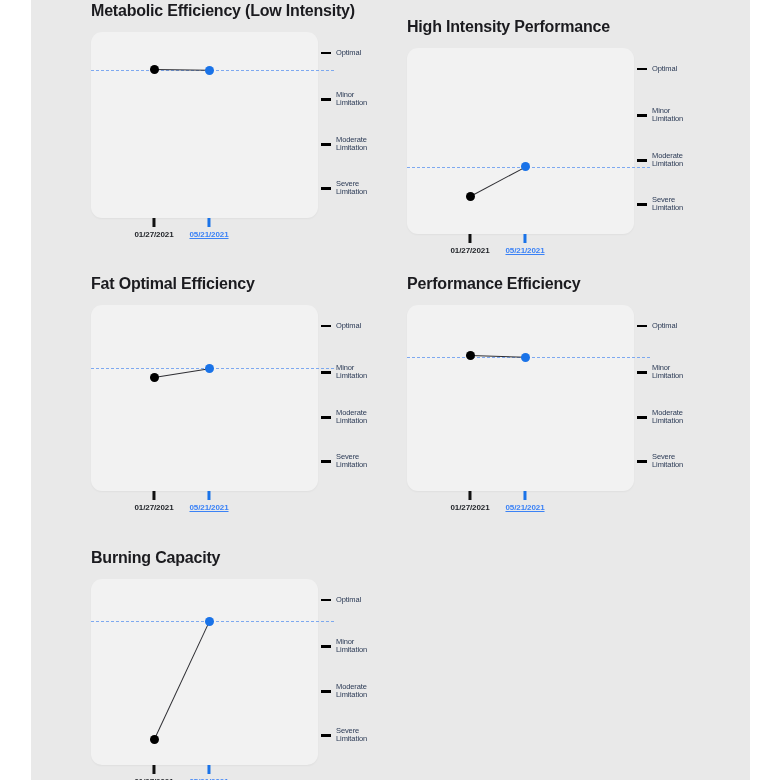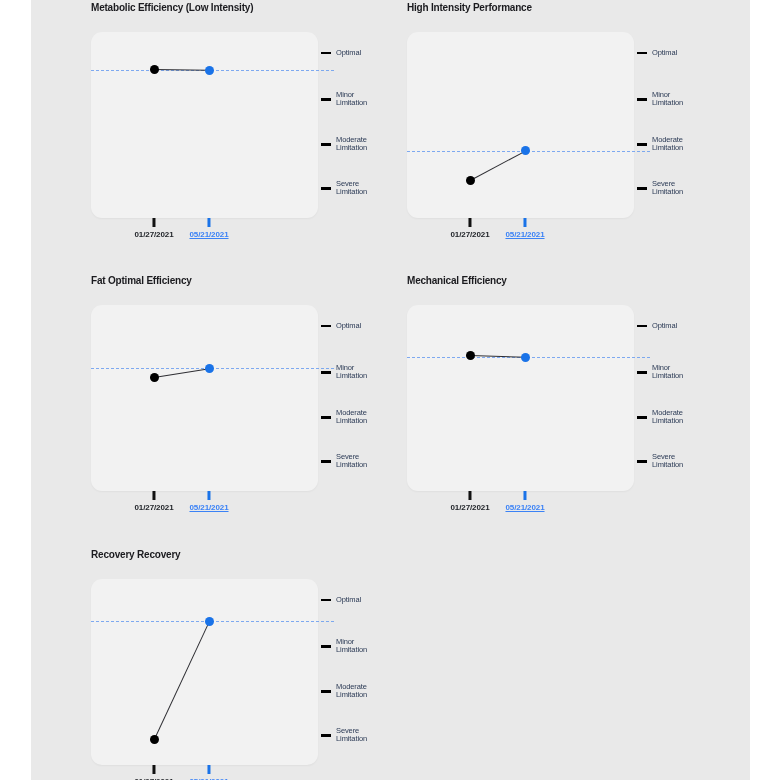--- a/index.html
+++ b/index.html
@@ -37,21 +37,21 @@
   }
   .panel {
     position: absolute;
     width: 318px;
     height: 274px;
   }
   .panel-title {
     position: absolute;
     left: 6px;
     top: 0px;
-    font-size: 10px;
+    font-size: 16px;
     font-weight: bold;
     color: #1b1b1f;
     letter-spacing: -0.2px;
     white-space: nowrap;
   }
   .card {
     position: absolute;
     left: 6px;
     top: 30px;
     width: 227px;
@@ -189,21 +189,21 @@
           <div class="xgroup" style="left: 63px;">
             <div class="xtick a"></div>
             <div class="xtext a">01/27/2021</div>
           </div>
           <div class="xgroup" style="left: 118px;">
             <div class="xtick b"></div>
             <div class="xtext b">05/21/2021</div>
           </div>
         </div>
       </div>
-      <div class="panel" style="left: 401px; top: 2px;">
+      <div class="panel" style="left: 401px; top: 18px;">
         <div class="panel-title">High Intensity Performance</div>
         <div class="card"></div>
         <div class="plot">
           <div class="refline" style="top: 118.883px;"></div>
           <div class="seg" style="left: 63px; top: 148.14px; width: 62.2973px; transform: rotate(-28.0103deg);"></div>
           <div class="dot start" style="left: 63px; top: 148.14px; background: rgb(0, 0, 0);"></div>
           <div class="dot end" style="left: 118px; top: 118.883px; background: rgb(26, 115, 232);"></div>
         </div>
         <div class="ylab" style="top: 47px;">
           <span class="ytick"></span>
@@ -284,21 +284,21 @@
             <div class="xtick a"></div>
             <div class="xtext a">01/27/2021</div>
           </div>
           <div class="xgroup" style="left: 118px;">
             <div class="xtick b"></div>
             <div class="xtext b">05/21/2021</div>
           </div>
         </div>
       </div>
       <div class="panel" style="left: 401px; top: 275px;">
-        <div class="panel-title">Mechanical Efficiency</div>
+        <div class="panel-title">Performance Efficiency</div>
         <div class="card"></div>
         <div class="plot">
           <div class="refline" style="top: 52.0733px;"></div>
           <div class="seg" style="left: 63px; top: 50.3267px; width: 55.0277px; transform: rotate(1.81896deg);"></div>
           <div class="dot start" style="left: 63px; top: 50.3267px; background: rgb(0, 0, 0);"></div>
           <div class="dot end" style="left: 118px; top: 52.0733px; background: rgb(26, 115, 232);"></div>
         </div>
         <div class="ylab" style="top: 47px;">
           <span class="ytick"></span>
           <span class="ytext">
@@ -331,21 +331,21 @@
             <div class="xtick a"></div>
             <div class="xtext a">01/27/2021</div>
           </div>
           <div class="xgroup" style="left: 118px;">
             <div class="xtick b"></div>
             <div class="xtext b">05/21/2021</div>
           </div>
         </div>
       </div>
       <div class="panel" style="left: 85px; top: 549px;">
-        <div class="panel-title">Recovery Recovery</div>
+        <div class="panel-title">Burning Capacity</div>
         <div class="card"></div>
         <div class="plot">
           <div class="refline" style="top: 42.4667px;"></div>
           <div class="seg" style="left: 63px; top: 160.367px; width: 130.098px; transform: rotate(-64.9911deg);"></div>
           <div class="dot start" style="left: 63px; top: 160.367px; background: rgb(0, 0, 0);"></div>
           <div class="dot end" style="left: 118px; top: 42.4667px; background: rgb(26, 115, 232);"></div>
         </div>
         <div class="ylab" style="top: 47px;">
           <span class="ytick"></span>
           <span class="ytext">

